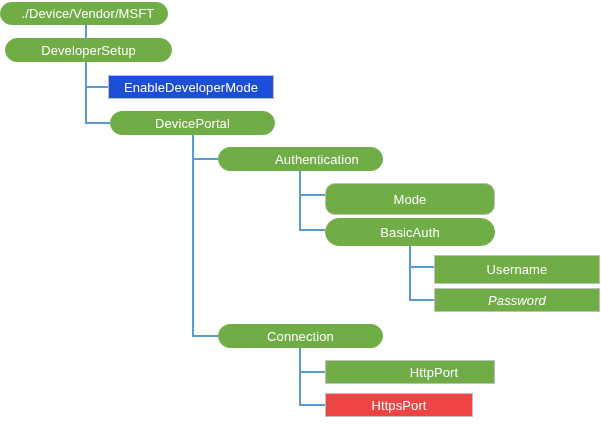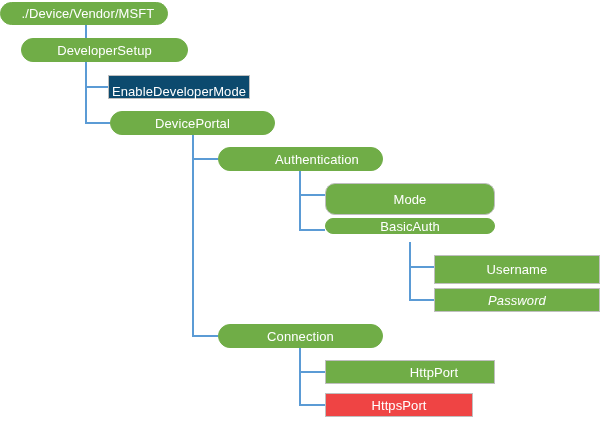--- a/index.html
+++ b/index.html
@@ -89,36 +89,36 @@
         <path d="M 300 348 L 300 372 L 325 372" fill="none" stroke="#5B9BD5" stroke-width="1.6" shape-rendering="crispEdges"></path>
       </g>
       <g>
         <path d="M 300 348 L 300 405 L 325 405" fill="none" stroke="#5B9BD5" stroke-width="1.6" shape-rendering="crispEdges"></path>
       </g>
     </svg>
   <div id="node-layer">
       <div class="node pill" style="left: 0px; top: 2px; width: 168px; height: 23px; background: rgb(112, 173, 71); color: rgb(255, 255, 255); border-color: rgb(112, 173, 71); padding-left: 8px;">
         <span class="node-label">./Device/Vendor/MSFT</span>
       </div>
-      <div class="node pill" style="left: 21px; top: 38px; width: 167px; height: 24px; background: rgb(112, 173, 71); color: rgb(255, 255, 255); border-color: rgb(112, 173, 71);">
+      <div class="node pill" style="left: 5px; top: 38px; width: 167px; height: 24px; background: rgb(112, 173, 71); color: rgb(255, 255, 255); border-color: rgb(112, 173, 71);">
         <span class="node-label">DeveloperSetup</span>
       </div>
-      <div class="node rect" style="left: 108px; top: 75px; width: 142px; height: 24px; background: #0c4a6e; color: rgb(255, 255, 255); border-color: rgb(191, 191, 191); align-items: flex-end;">
+      <div class="node rect" style="left: 108px; top: 75px; width: 166px; height: 24px; background: #1d4ed8; color: rgb(255, 255, 255); border-color: rgb(191, 191, 191);">
         <span class="node-label">EnableDeveloperMode</span>
       </div>
       <div class="node pill" style="left: 110px; top: 111px; width: 165px; height: 24px; background: rgb(112, 173, 71); color: rgb(255, 255, 255); border-color: rgb(112, 173, 71);">
         <span class="node-label">DevicePortal</span>
       </div>
       <div class="node pill" style="left: 218px; top: 147px; width: 165px; height: 24px; background: rgb(112, 173, 71); color: rgb(255, 255, 255); border-color: rgb(112, 173, 71); padding-left: 33px;">
         <span class="node-label">Authentication</span>
       </div>
       <div class="node rect" style="left: 325px; top: 183px; width: 170px; height: 32px; background: rgb(112, 173, 71); color: rgb(255, 255, 255); border-color: rgb(191, 191, 191); border-radius: 10px;">
         <span class="node-label">Mode</span>
       </div>
-      <div class="node pill" style="left: 325px; top: 218px; width: 170px; height: 16px; background: rgb(112, 173, 71); color: rgb(255, 255, 255); border-color: rgb(112, 173, 71);">
+      <div class="node pill" style="left: 325px; top: 218px; width: 170px; height: 28px; background: rgb(112, 173, 71); color: rgb(255, 255, 255); border-color: rgb(112, 173, 71);">
         <span class="node-label">BasicAuth</span>
       </div>
       <div class="node rect" style="left: 434px; top: 255px; width: 166px; height: 29px; background: rgb(112, 173, 71); color: rgb(255, 255, 255); border-color: rgb(191, 191, 191);">
         <span class="node-label">Username</span>
       </div>
       <div class="node rect" style="left: 434px; top: 288px; width: 166px; height: 24px; background: rgb(112, 173, 71); color: rgb(255, 255, 255); border-color: rgb(191, 191, 191); font-style: italic;">
         <span class="node-label">Password</span>
       </div>
       <div class="node pill" style="left: 218px; top: 324px; width: 165px; height: 24px; background: rgb(112, 173, 71); color: rgb(255, 255, 255); border-color: rgb(112, 173, 71);">
         <span class="node-label">Connection</span>

